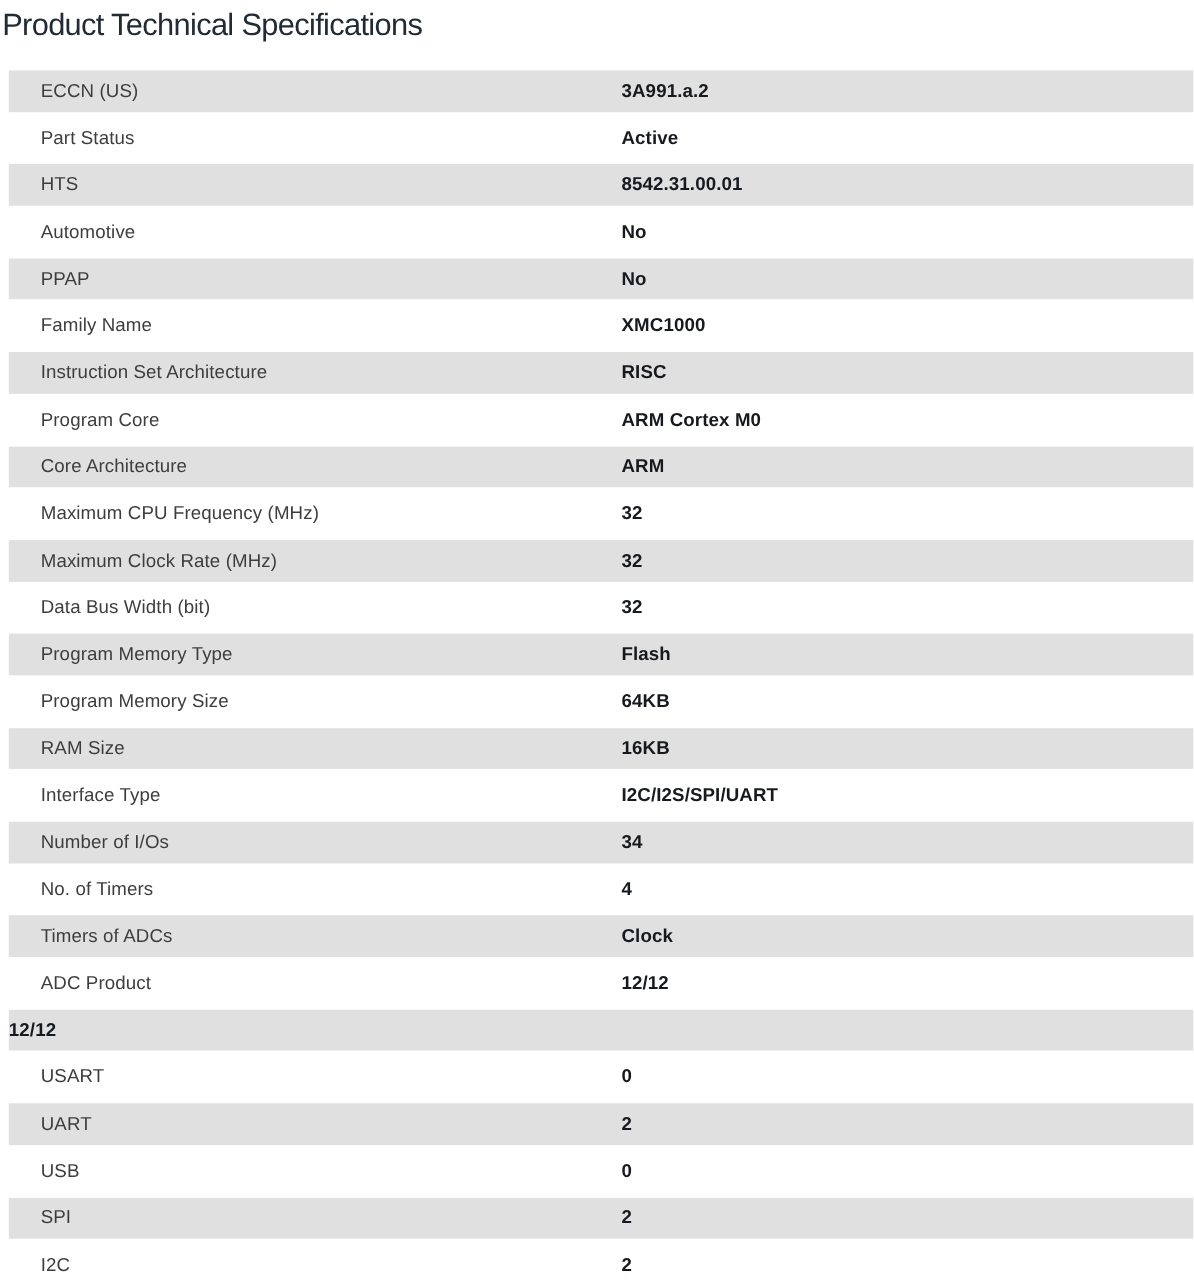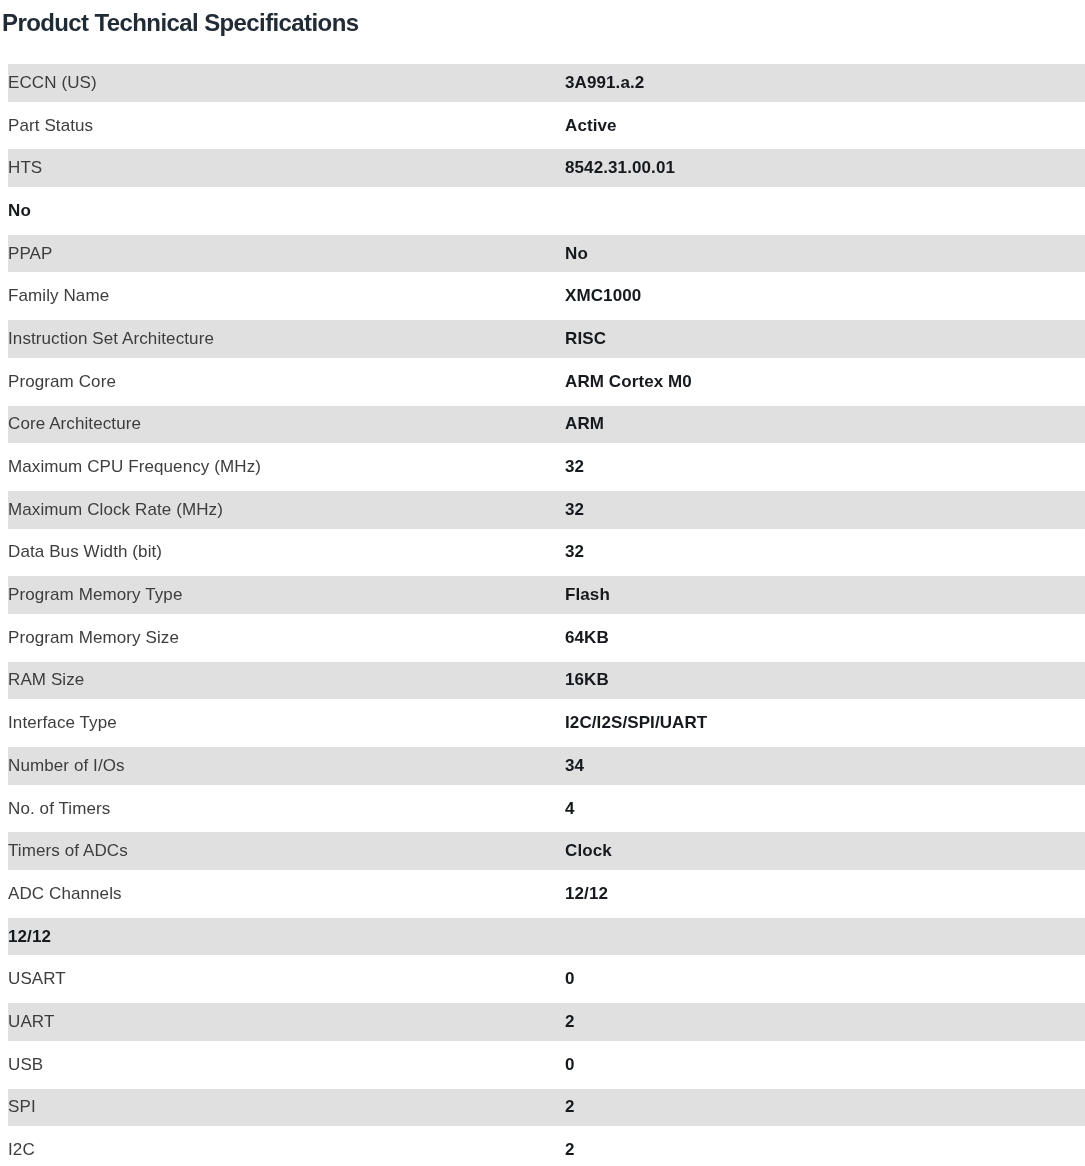--- a/index.html
+++ b/index.html
@@ -10,43 +10,44 @@
   }
   *{box-sizing:border-box;margin:0;padding:0;}
   html,body{
     width:1085px;height:1166px;
     background:#ffffff;
     overflow:hidden;
     font-family:"Liberation Sans","DejaVu Sans",sans-serif;
   }
   .page-title{
     margin:6px 10px 0 2px;
-    font-size:24px;
+    font-size:28px;
     line-height:34px;
-    font-weight:700;
+    font-weight:400;
     letter-spacing:-0.6px;
     color:var(--title-color);
   }
   .spec-table{
     margin-top:24px;
   }
   .spec-row{
     margin-left:8px;
     width:1077px;
     height:37.7px;
     margin-bottom:5px;
     display:flex;
     align-items:center;
     font-size:17px;
   }
   .spec-row.alt{
     background:var(--row-alt-bg);
   }
   .spec-label{
     flex:0 0 557px;
+    padding-left:29px;
     color:var(--label-color);
     font-weight:400;
     letter-spacing:0.1px;
     white-space:nowrap;
   }
   .spec-value{
     flex:1 1 auto;
     color:var(--value-color);
     font-weight:700;
     letter-spacing:0.1px;
@@ -68,20 +69,21 @@
     <div class="spec-label">Part Status</div>
     <div class="spec-value">Active</div>
   </div>
 
   <div class="spec-row alt">
     <div class="spec-label">HTS</div>
     <div class="spec-value">8542.31.00.01</div>
   </div>
 
   <div class="spec-row">
+    <div class="spec-label">Automotive</div>
     <div class="spec-value">No</div>
   </div>
 
   <div class="spec-row alt">
     <div class="spec-label">PPAP</div>
     <div class="spec-value">No</div>
   </div>
 
   <div class="spec-row">
     <div class="spec-label">Family Name</div>
@@ -147,21 +149,21 @@
     <div class="spec-label">No. of Timers</div>
     <div class="spec-value">4</div>
   </div>
 
   <div class="spec-row alt">
     <div class="spec-label">Timers of ADCs</div>
     <div class="spec-value">Clock</div>
   </div>
 
   <div class="spec-row">
-    <div class="spec-label">ADC Channels</div>
+    <div class="spec-label">ADC Product</div>
     <div class="spec-value">12/12</div>
   </div>
 
   <div class="spec-row alt">
     <div class="spec-value">12/12</div>
   </div>
 
   <div class="spec-row">
     <div class="spec-label">USART</div>
     <div class="spec-value">0</div>

